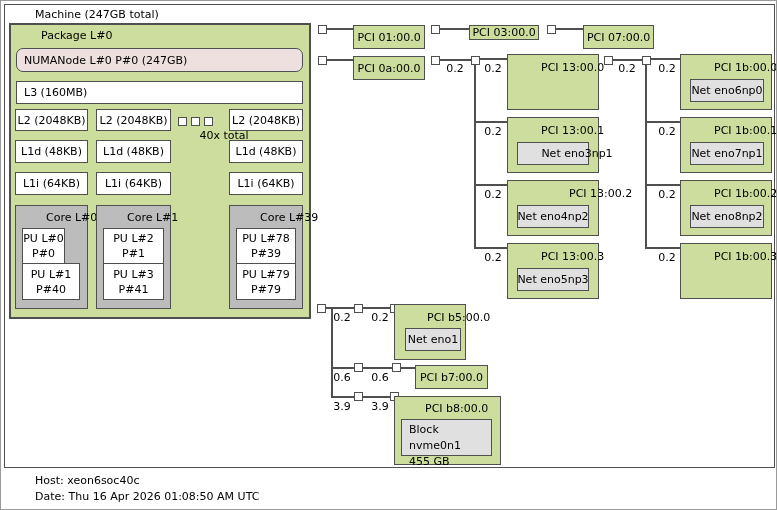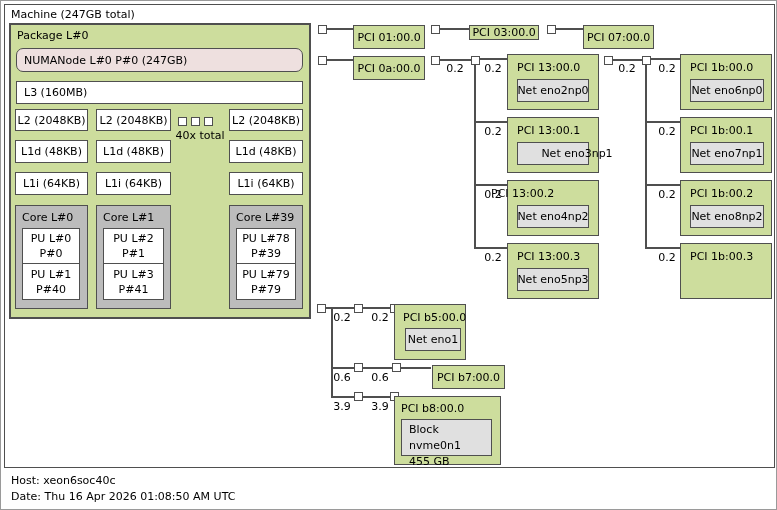--- a/index.html
+++ b/index.html
@@ -7,21 +7,21 @@
     border:1px solid #9a9a9a;background:#fff;
     font-family:"DejaVu Sans",sans-serif;font-size:11px;color:#000;overflow:hidden;}
   .b{position:absolute;box-sizing:border-box;border:1.5px solid #4f4f4f;background:#fff;}
   .g{background:#cddd9d;}       
   .p{background:#eee0df;}       
   .gy{background:#bcbcbc;}      
   .d{background:#e0e0e0;}       
   .c{display:flex;align-items:center;justify-content:center;white-space:nowrap;}
   .l{display:flex;align-items:center;padding-left:7px;white-space:nowrap;}
   .pu{display:flex;flex-direction:column;align-items:center;justify-content:center;line-height:15px;}
-  .t{position:absolute;white-space:nowrap;}
+  .t{position:absolute;white-space:nowrap;margin-left:24px;}
   .sp{position:absolute;width:24px;text-align:center;white-space:nowrap;}
   .hl{position:absolute;height:1.5px;background:#4f4f4f;}
   .vl{position:absolute;width:1.5px;background:#4f4f4f;}
   .sq{position:absolute;width:9px;height:9px;box-sizing:border-box;
       border:1.5px solid #4f4f4f;background:#fff;}
   .mach{border:1px solid #4f4f4f;}
   .pkg{border-width:2px;}
 </style>
 </head>
 <body>
@@ -49,21 +49,21 @@
   <div class="b c" style="left:14px;top:139px;width:73px;height:23px;">L1d (48KB)</div>
   <div class="b c" style="left:95px;top:139px;width:75px;height:23px;">L1d (48KB)</div>
   <div class="b c" style="left:228px;top:139px;width:74px;height:23px;">L1d (48KB)</div>
 
   <div class="b c" style="left:14px;top:171px;width:73px;height:23px;">L1i (64KB)</div>
   <div class="b c" style="left:95px;top:171px;width:75px;height:23px;">L1i (64KB)</div>
   <div class="b c" style="left:228px;top:171px;width:74px;height:23px;">L1i (64KB)</div>
 
   <div class="b gy" style="left:14px;top:204px;width:73px;height:104px;"></div>
   <div class="t" style="left:21px;top:210px;">Core L#0</div>
-  <div class="b pu" style="left:21px;top:227px;width:58px;height:36px;">
+  <div class="b pu" style="left:21px;top:227px;width:43px;height:36px;">
     <span>PU L#0</span>
     <span>P#0</span>
   </div>
   <div class="b pu" style="left:21px;top:262px;width:58px;height:37px;">
     <span>PU L#1</span>
     <span>P#40</span>
   </div>
 
   <div class="b gy" style="left:95px;top:204px;width:75px;height:104px;"></div>
   <div class="t" style="left:102px;top:210px;">Core L#1</div>
@@ -112,28 +112,27 @@
   <div class="sq" style="left:430px;top:55px;"></div>
   <div class="sq" style="left:470px;top:55px;"></div>
   <div class="sp" style="left:441px;top:61px;width:26px;">0.2</div>
   <div class="sp" style="left:480px;top:61px;">0.2</div>
   <div class="sp" style="left:480px;top:124px;">0.2</div>
   <div class="sp" style="left:480px;top:187px;">0.2</div>
   <div class="sp" style="left:480px;top:250px;">0.2</div>
 
   <div class="b g" style="left:506px;top:53px;width:92px;height:56px;"></div>
   <div class="t" style="left:516px;top:60px;">PCI 13:00.0</div>
-  <div class="b d c" style="left:516px;top:78px;width:72px;height:23px;">Net eno2np0</div>
 
   <div class="b g" style="left:506px;top:116px;width:92px;height:56px;"></div>
   <div class="t" style="left:516px;top:123px;">PCI 13:00.1</div>
   <div class="b d c" style="left:516px;top:141px;width:72px;height:23px;padding-left:48px;">Net eno3np1</div>
 
   <div class="b g" style="left:506px;top:179px;width:92px;height:56px;"></div>
-  <div class="t" style="left:490px;top:186px;">PCI 13:00.2</div>
+  <div class="t" style="left:544px;top:186px;">PCI 13:00.2</div>
   <div class="b d c" style="left:516px;top:204px;width:72px;height:23px;">Net eno4np2</div>
 
   <div class="b g" style="left:506px;top:242px;width:92px;height:56px;"></div>
   <div class="t" style="left:516px;top:249px;">PCI 13:00.3</div>
   <div class="b d c" style="left:516px;top:267px;width:72px;height:23px;">Net eno5np3</div>
 
   <div class="hl" style="left:612px;top:58px;width:29px;"></div>
   <div class="vl" style="left:644px;top:58px;height:190px;"></div>
   <div class="hl" style="left:645px;top:57px;width:34px;"></div>
   <div class="hl" style="left:645px;top:120px;width:34px;"></div>
@@ -183,21 +182,21 @@
   <div class="sp" style="left:367px;top:310px;">0.2</div>
   <div class="sp" style="left:329px;top:370px;">0.6</div>
   <div class="sp" style="left:367px;top:370px;">0.6</div>
   <div class="sp" style="left:329px;top:399px;">3.9</div>
   <div class="sp" style="left:367px;top:399px;">3.9</div>
 
   <div class="b g" style="left:393px;top:303px;width:72px;height:56px;"></div>
   <div class="t" style="left:402px;top:310px;">PCI b5:00.0</div>
   <div class="b d c" style="left:404px;top:327px;width:56px;height:23px;">Net eno1</div>
 
-  <div class="b g c" style="left:431px;top:364px;width:73px;height:24px;">PCI b7:00.0</div>
+  <div class="b g c" style="left:414px;top:364px;width:73px;height:24px;">PCI b7:00.0</div>
 
   <div class="b g" style="left:393px;top:395px;width:107px;height:69px;"></div>
   <div class="t" style="left:400px;top:401px;">PCI b8:00.0</div>
   <div class="b d" style="left:400px;top:418px;width:91px;height:37px;padding:2px 9px 0 7px;line-height:16px;">
     <div>Block nvme0n1</div>
     <div>455 GB</div>
   </div>
 
   <div class="t" style="left:10px;top:473px;">Host: xeon6soc40c</div>
   <div class="t" style="left:10px;top:489px;">Date: Thu 16 Apr 2026 01:08:50 AM UTC</div>

